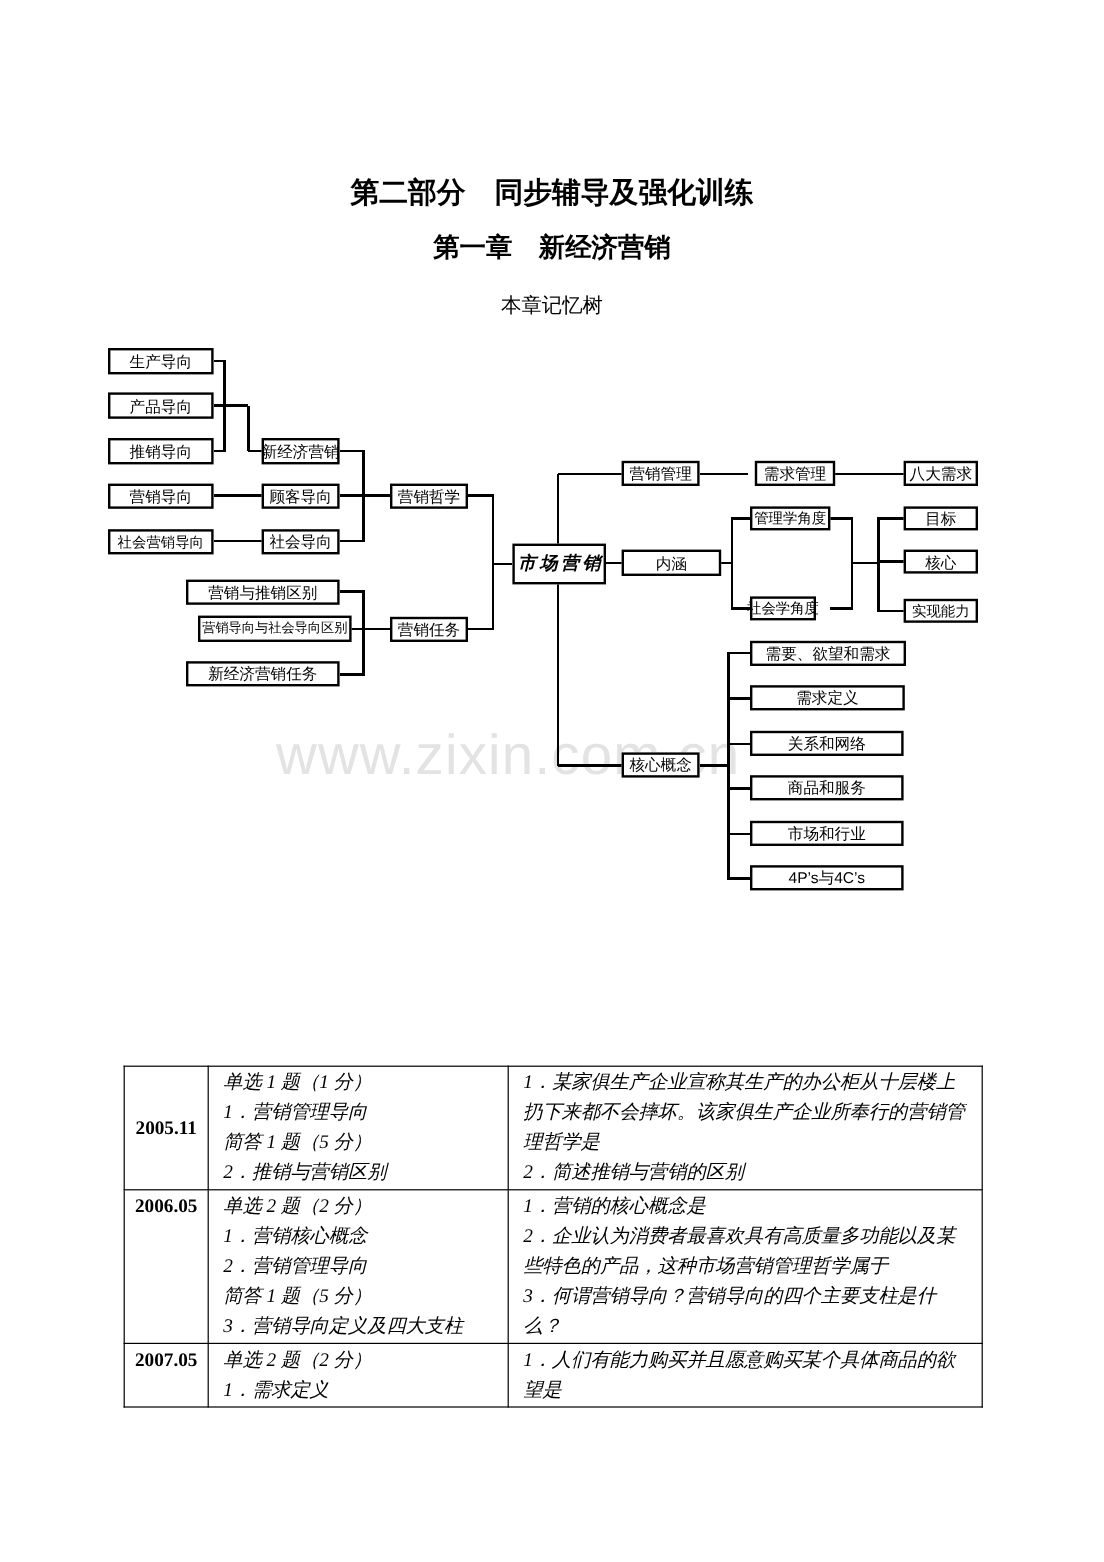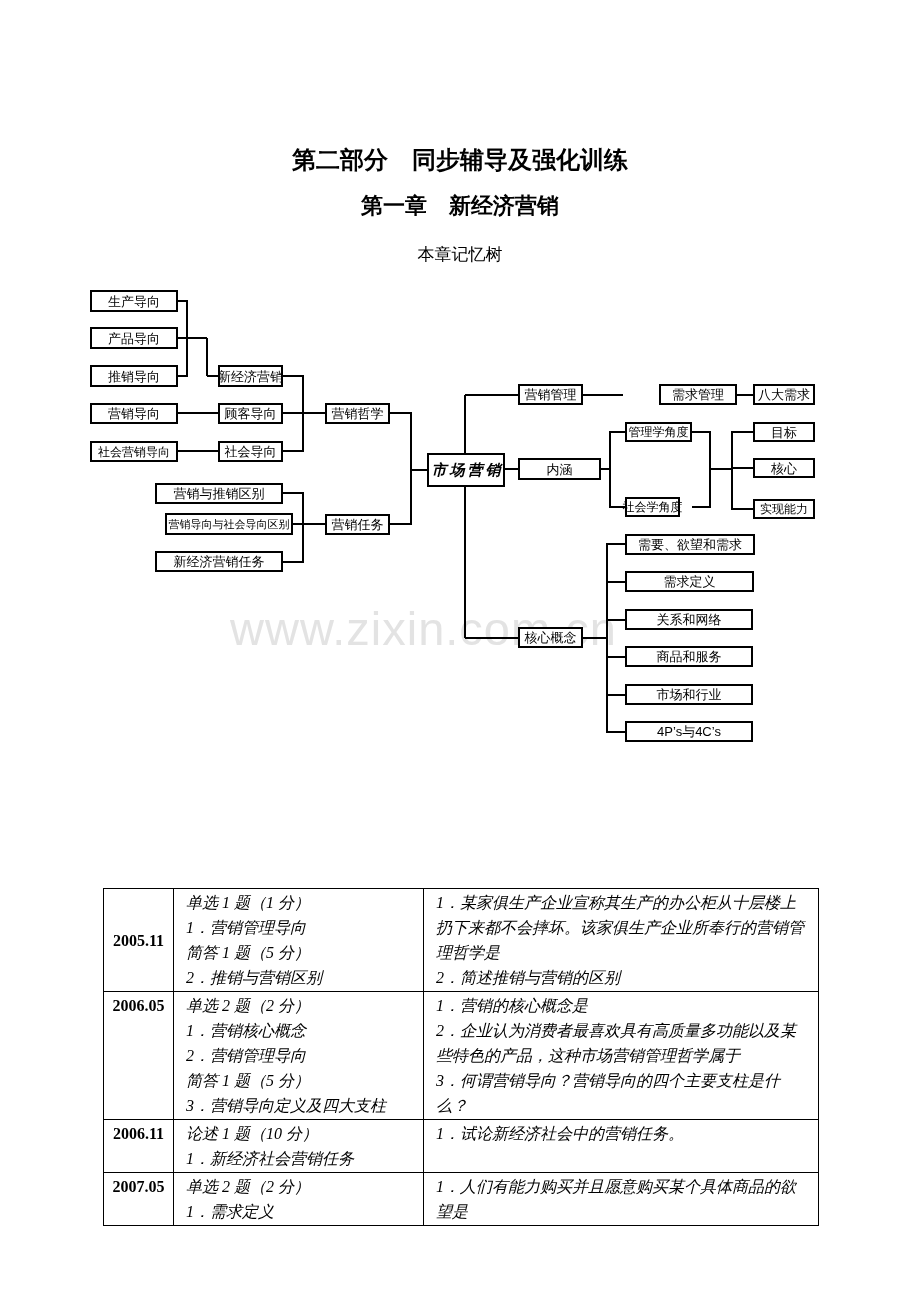--- a/index.html
+++ b/index.html
@@ -82,21 +82,21 @@
     <div class="node" style="left:218px;top:365px;width:65px;height:22px">新经济营销</div>
     <div class="node" style="left:218px;top:403px;width:65px;height:21px">顾客导向</div>
     <div class="node" style="left:218px;top:441px;width:65px;height:21px">社会导向</div>
     <div class="node" style="left:325px;top:403px;width:65px;height:21px">营销哲学</div>
     <div class="node" style="left:155px;top:483px;width:128px;height:21px">营销与推销区别</div>
     <div class="node" style="left:165px;top:513px;width:128px;height:22px;font-size:11px">营销导向与社会导向区别</div>
     <div class="node" style="left:155px;top:551px;width:128px;height:21px">新经济营销任务</div>
     <div class="node" style="left:325px;top:514px;width:65px;height:21px">营销任务</div>
     <div class="node root" style="left:427px;top:453px;width:78px;height:34px">市场营销</div>
     <div class="node" style="left:518px;top:384px;width:65px;height:21px">营销管理</div>
-    <div class="node" style="left:659px;top:384px;width:78px;height:21px">需求管理</div>
+    <div class="node" style="left:629px;top:384px;width:67px;height:21px">需求管理</div>
     <div class="node" style="left:753px;top:384px;width:62px;height:21px">八大需求</div>
     <div class="node" style="left:518px;top:458px;width:83px;height:22px">内涵</div>
     <div class="node" style="left:625px;top:422px;width:67px;height:20px;font-size:12px">管理学角度</div>
     <div class="node" style="left:625px;top:497px;width:55px;height:20px;font-size:12px">社会学角度</div>
     <div class="node" style="left:753px;top:422px;width:62px;height:20px">目标</div>
     <div class="node" style="left:753px;top:458px;width:62px;height:20px">核心</div>
     <div class="node" style="left:753px;top:499px;width:62px;height:20px;font-size:12px">实现能力</div>
     <div class="node" style="left:518px;top:627px;width:65px;height:21px">核心概念</div>
     <div class="node" style="left:625px;top:534px;width:130px;height:21px">需要、欲望和需求</div>
     <div class="node" style="left:625px;top:571px;width:129px;height:21px">需求定义</div>
@@ -136,30 +136,20 @@
           <p>简答 1 题（5 分）</p>
           <p>3．营销导向定义及四大支柱</p>
         </td>
         <td>
           <p>1．营销的核心概念是</p>
           <p>2．企业认为消费者最喜欢具有高质量多功能以及某些特色的产品，这种市场营销管理哲学属于</p>
           <p>3．何谓营销导向？营销导向的四个主要支柱是什么？</p>
         </td>
       </tr>
       <tr>
-        <td class="year">2006.11</td>
-        <td>
-          <p>论述 1 题（10 分）</p>
-          <p>1．新经济社会营销任务</p>
-        </td>
-        <td>
-          <p>1．试论新经济社会中的营销任务。</p>
-        </td>
-      </tr>
-      <tr>
         <td class="year">2007.05</td>
         <td>
           <p>单选 2 题（2 分）</p>
           <p>1．需求定义</p>
         </td>
         <td>
           <p>1．人们有能力购买并且愿意购买某个具体商品的欲望是</p>
         </td>
       </tr>
     </tbody>

